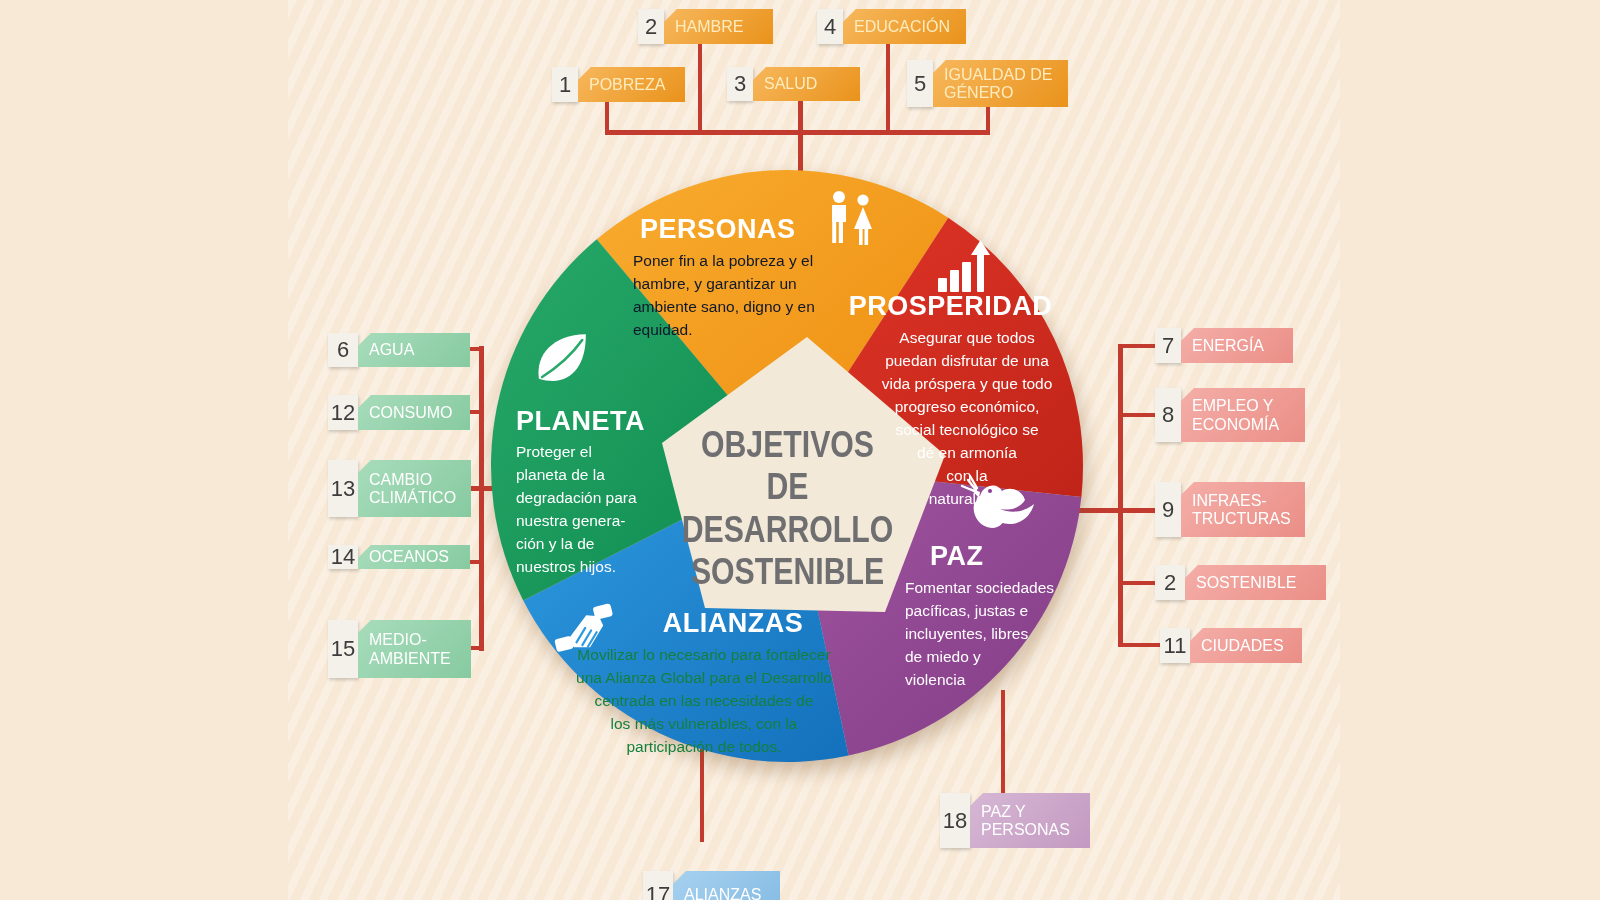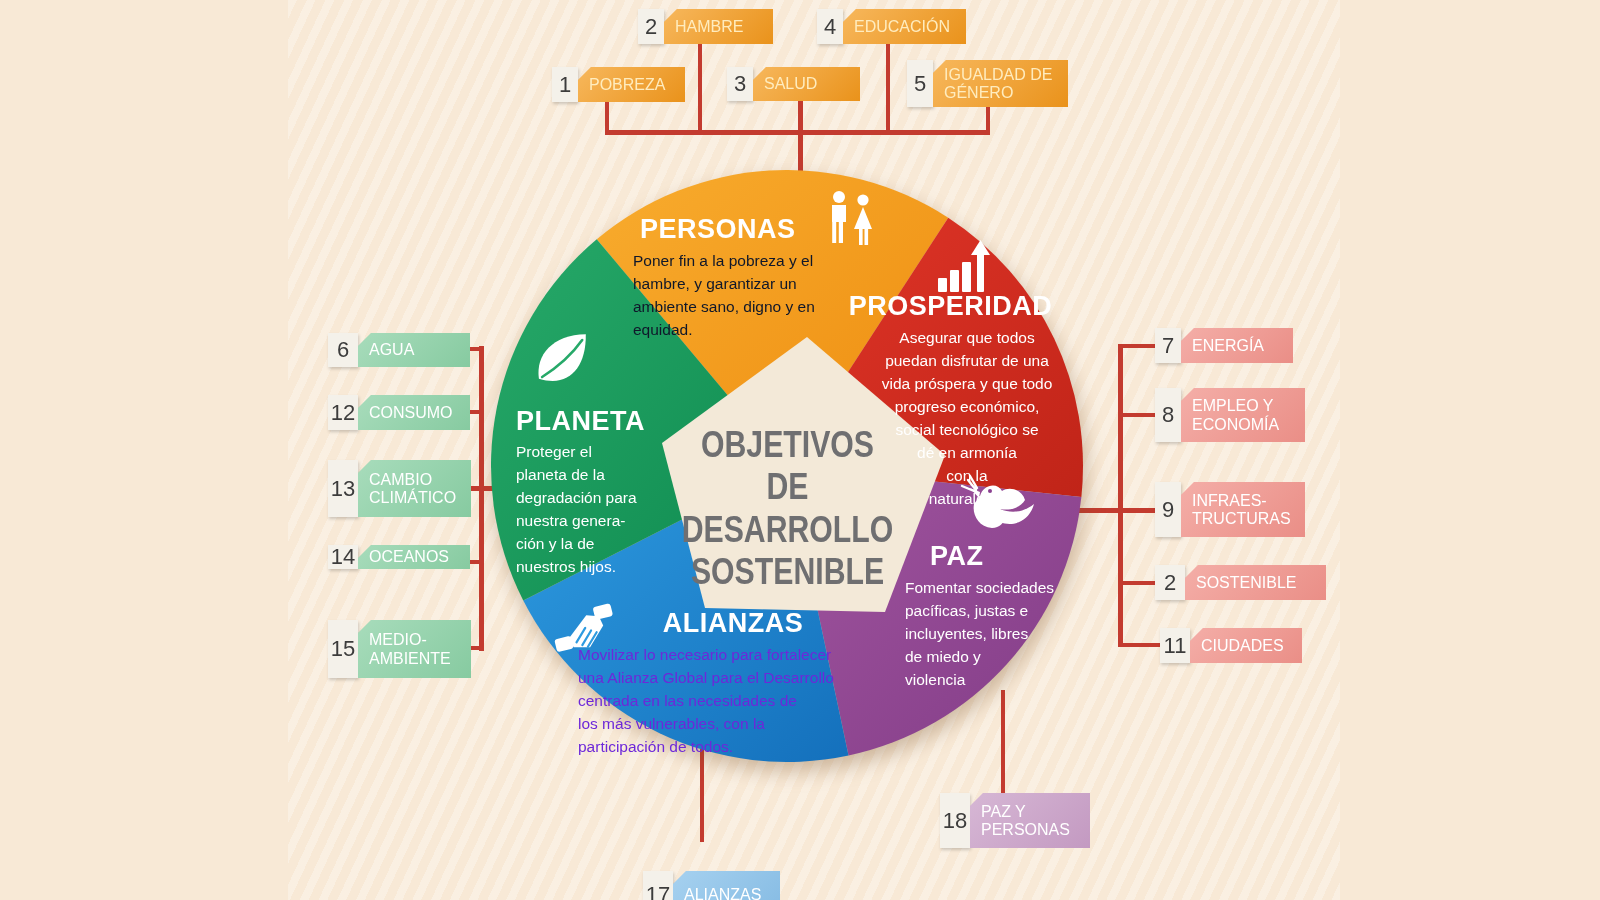--- a/index.html
+++ b/index.html
@@ -20,21 +20,21 @@
   
   .seg-title{position:absolute;color:#fff;font-weight:bold;letter-spacing:.5px;font-size:27px;}
   .seg-desc{position:absolute;color:#fff;font-size:15.5px;line-height:1.48;white-space:pre-line;}
   .t-personas{left:640px;top:214px;width:190px;text-align:left;}
   .d-personas{left:633px;top:250px;width:200px;color:#0f172a;}
   .t-prosperidad{left:848px;top:291px;width:205px;text-align:center;}
   .d-prosperidad{left:858px;top:327px;width:218px;text-align:center;}
   .t-paz{left:930px;top:541px;}
   .d-paz{left:905px;top:577px;width:180px;}
   .t-alianzas{left:608px;top:608px;width:250px;text-align:center;}
-  .d-alianzas{left:578px;top:644px;width:308px;color:#6d28d9;}
+  .d-alianzas{left:550px;top:644px;width:308px;text-align:center;color:#15803d;}
   .t-planeta{left:516px;top:406px;}
   .d-planeta{left:516px;top:441px;width:160px;}
   .center-title{
     position:absolute;left:655px;top:424px;width:265px;text-align:center;
     font-size:36px;line-height:1.18;font-weight:bold;color:var(--titleGray,#6F6F71);
     transform:scaleX(.84);transform-origin:50% 50%;letter-spacing:0px;white-space:pre-line;
   }
   
   .goal{position:absolute;display:flex;align-items:stretch;}
   .goal .tab{

